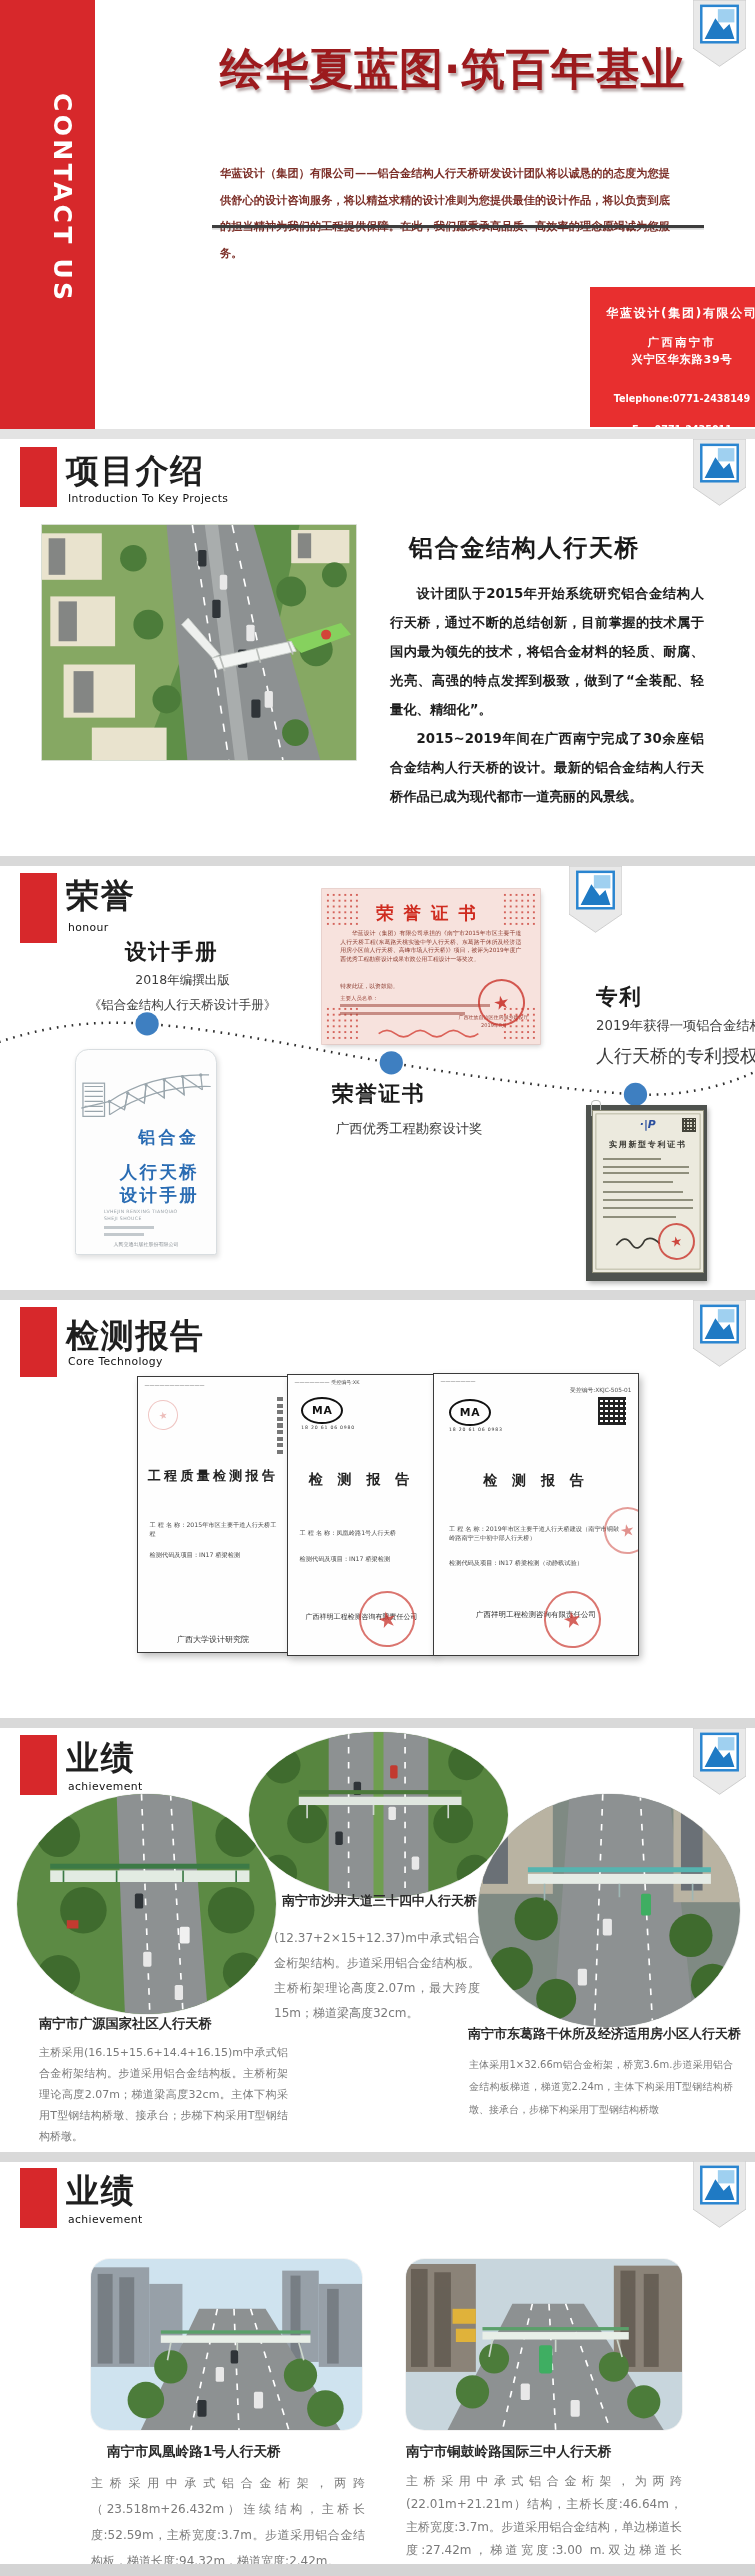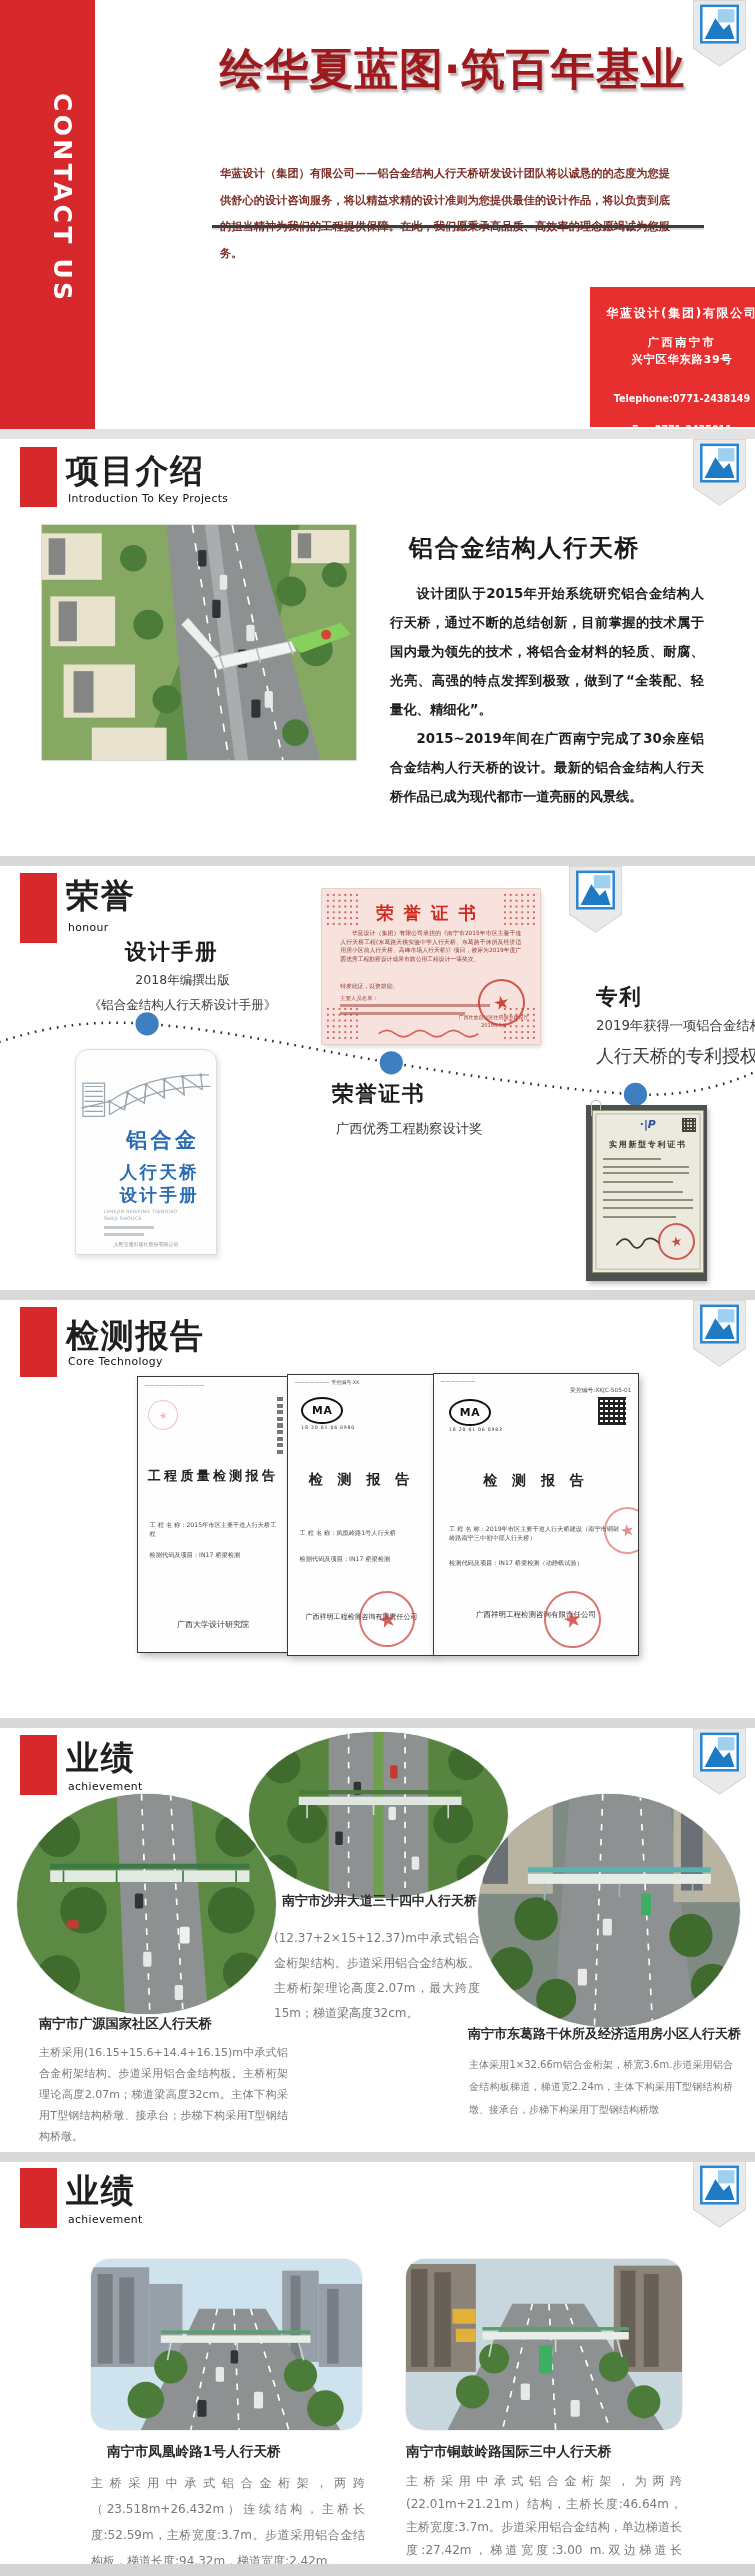--- a/index.html
+++ b/index.html
@@ -37,21 +37,21 @@
   .hc-corner{position:absolute;width:35px;height:35px;background:radial-gradient(circle,rgba(198,46,36,.7) 1.3px,transparent 1.5px);background-size:5.8px 5.8px;}
   .hc-title{position:absolute;left:0;top:11.6px;width:100%;text-align:center;font-size:17.4px;font-weight:bold;color:#cf2b1f;letter-spacing:10px;}
   .hc-body{position:absolute;left:18.3px;top:40px;width:181px;font-size:5.8px;line-height:8.7px;color:#8a3a2e;text-align:justify;text-indent:2em;}
   .hc-grant{position:absolute;left:18.3px;top:93px;font-size:5.8px;color:#8a3a2e;}
   .hc-names-label{position:absolute;left:18.3px;top:106px;font-size:5.4px;color:#9a453a;}
   .hc-nameline{position:absolute;left:18.3px;height:3.3px;background:rgba(160,70,58,.55);}
   .hc-issuer{position:absolute;right:11.6px;top:125px;font-size:5px;color:#9a453a;}
   .hc-date{position:absolute;right:33px;top:133px;font-size:5px;color:#9a453a;}
   .stamp{position:absolute;border-radius:50%;border:2.5px solid rgba(201,52,44,.8);color:rgba(201,52,44,.9);display:flex;align-items:center;justify-content:center;transform:rotate(-12deg);}
   .book{position:absolute;left:75px;top:183px;width:140px;height:204px;background:#fdfdfd;border:0.8px solid #d8dde0;border-radius:13.3px 13.3px 2.5px 2.5px;overflow:hidden;box-shadow:1.7px 2.5px 5px rgba(0,0,0,.12);}
-  .bk-t1{position:absolute;left:0;top:76px;width:88%;text-align:right;font-size:21px;font-weight:bold;color:#2a6cb3;letter-spacing:3.3px;}
+  .bk-t1{position:absolute;left:0;top:76px;width:88%;text-align:right;font-size:17px;font-weight:bold;color:#2a6cb3;letter-spacing:3.3px;}
   .bk-t2{position:absolute;left:0;top:110px;width:88%;text-align:right;font-size:17.4px;font-weight:bold;color:#2a6cb3;letter-spacing:2.5px;}
   .bk-t3{position:absolute;left:0;top:133px;width:88%;text-align:right;font-size:17.4px;font-weight:bold;color:#2a6cb3;letter-spacing:2.5px;}
   .bk-cap{position:absolute;left:28px;font-size:4.6px;color:#9aa2a8;letter-spacing:0.4px;}
   .bk-line{position:absolute;left:28px;height:2.5px;background:#c3c9cd;}
   .bk-pub{position:absolute;left:0;bottom:6.6px;width:100%;text-align:center;font-size:5px;color:#8d9398;}
   .patent-photo{position:absolute;left:586px;top:239px;width:121px;height:176px;background:#4e524e;box-shadow:1.7px 2.5px 5px rgba(0,0,0,.3);}
   .pp-cert{position:absolute;left:5.8px;top:5px;width:110px;height:161px;background:#eceade;border:0.8px solid #8c8c78;box-shadow:inset 0 0 0 2.5px #eceade,inset 0 0 0 3.3px #a8a88e;}
   .pp-title{position:absolute;left:0;top:28px;width:100%;text-align:center;font-size:8px;font-weight:bold;color:#3a3a34;letter-spacing:1.7px;}
   .pp-line{position:absolute;left:10px;height:2.1px;background:#8f8f7c;}
   .pp-clip{position:absolute;left:5px;top:-5px;width:8.3px;height:15px;border:1.7px solid #b9bcb9;border-bottom:none;border-radius:4.2px 4.2px 0 0;}
@@ -297,21 +297,21 @@
       </svg>
     </div>
 
     <div class="doc" style="left:137px;top:76px;width:150px;height:275px;">
       <div class="doc-tiny" style="left:6.6px;top:5px;">————————————</div>
       <div class="stamp" style="left:10px;top:23px;width:28px;height:28px;font-size:10px;border-width:1.7px;opacity:.35;">★</div>
       <div class="abs" style="right:5px;top:20px;width:5.8px;height:58px;background:repeating-linear-gradient(#777 0 4.2px,transparent 4.2px 6.6px);"></div>
       <div class="doc-title" style="top:90px;font-size:13px;letter-spacing:3.3px;">工程质量检测报告</div>
       <div class="doc-line" style="left:11.6px;top:143px;width:129px;">工 程 名 称：2015年市区主要干道人行天桥工程</div>
       <div class="doc-line" style="left:11.6px;top:173px;width:129px;">检测代码及项目：IN17 桥梁检测</div>
-      <div class="doc-footer" style="bottom:22px;">广西大学设计研究院</div>
+      <div class="doc-footer" style="bottom:7px;">广西大学设计研究院</div>
     </div>
 
     <div class="doc" style="left:287px;top:74px;width:147px;height:280px;">
       <div class="doc-tiny" style="left:6.6px;top:4.2px;">——————— 受控编号:XK</div>
       <div class="cma" style="left:13.3px;top:21.6px;">MA</div>
       <div class="cma-digits" style="left:13.3px;top:50px;">18 20 61 06 0980</div>
       <div class="doc-title" style="top:96px;font-size:14px;letter-spacing:5px;">检 测 报 告</div>
       <div class="doc-line" style="left:11.6px;top:153px;width:125px;">工 程 名 称：凤凰岭路1号人行天桥</div>
       <div class="doc-line" style="left:11.6px;top:179px;width:125px;">检测代码及项目：IN17 桥梁检测</div>
       <div class="doc-footer" style="bottom:33px;font-size:7px;">广西祥明工程检测咨询有限责任公司</div>

